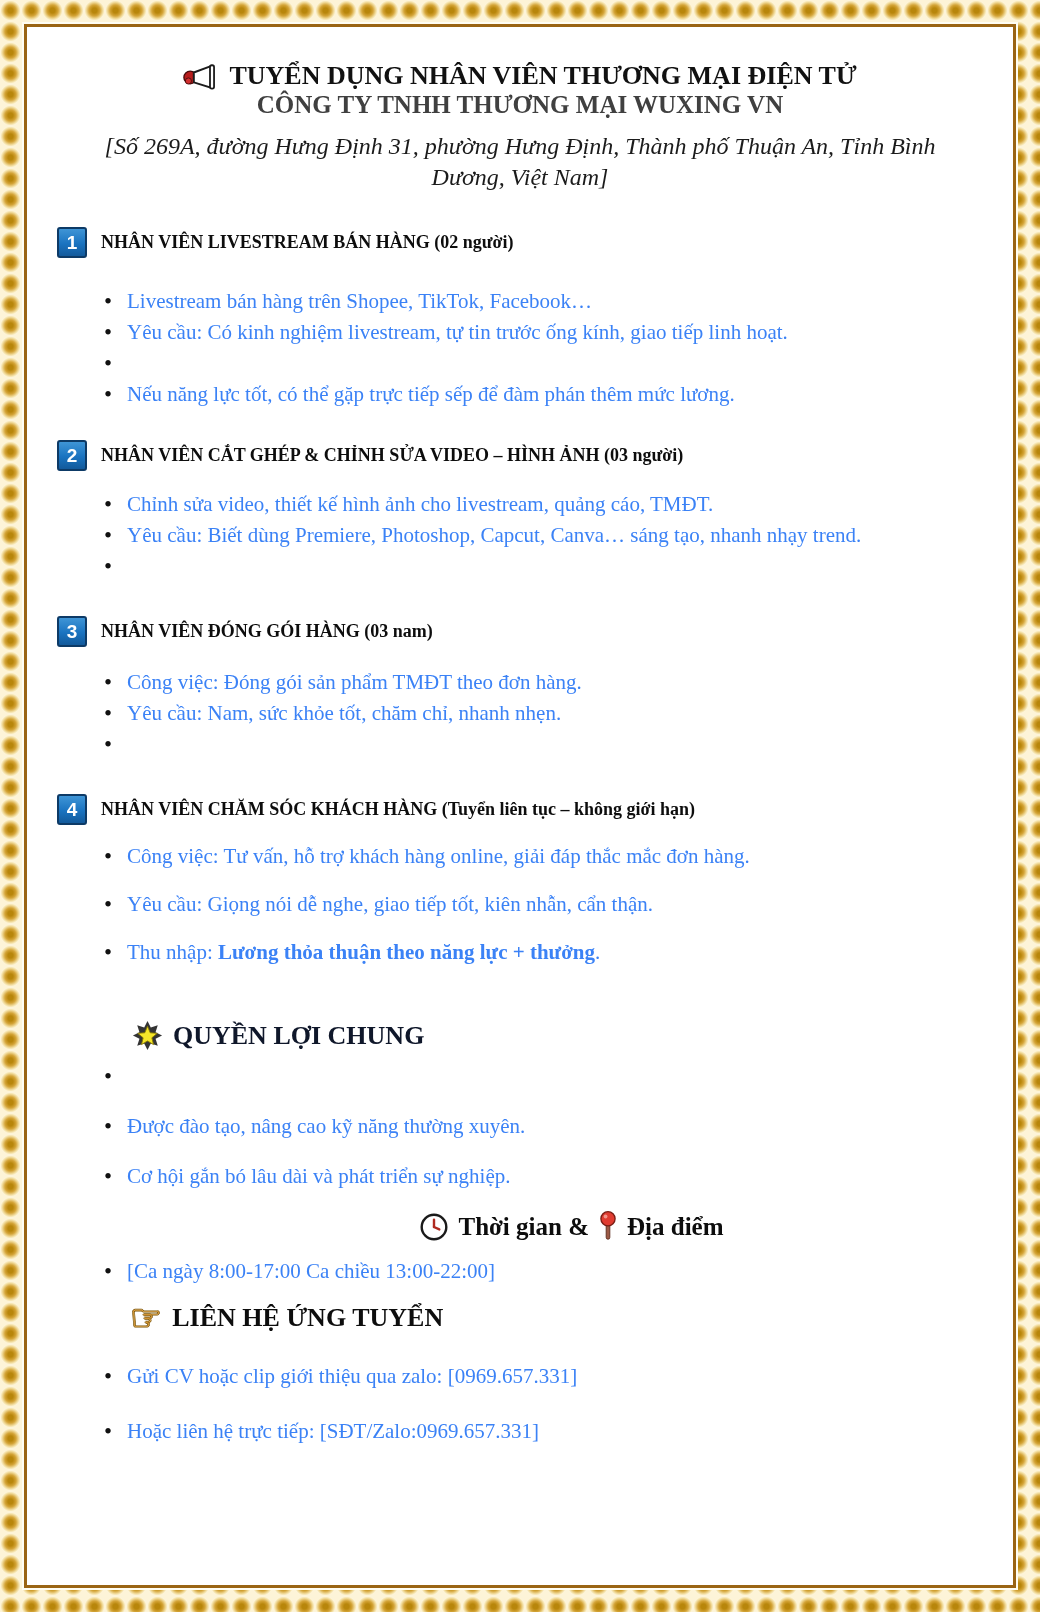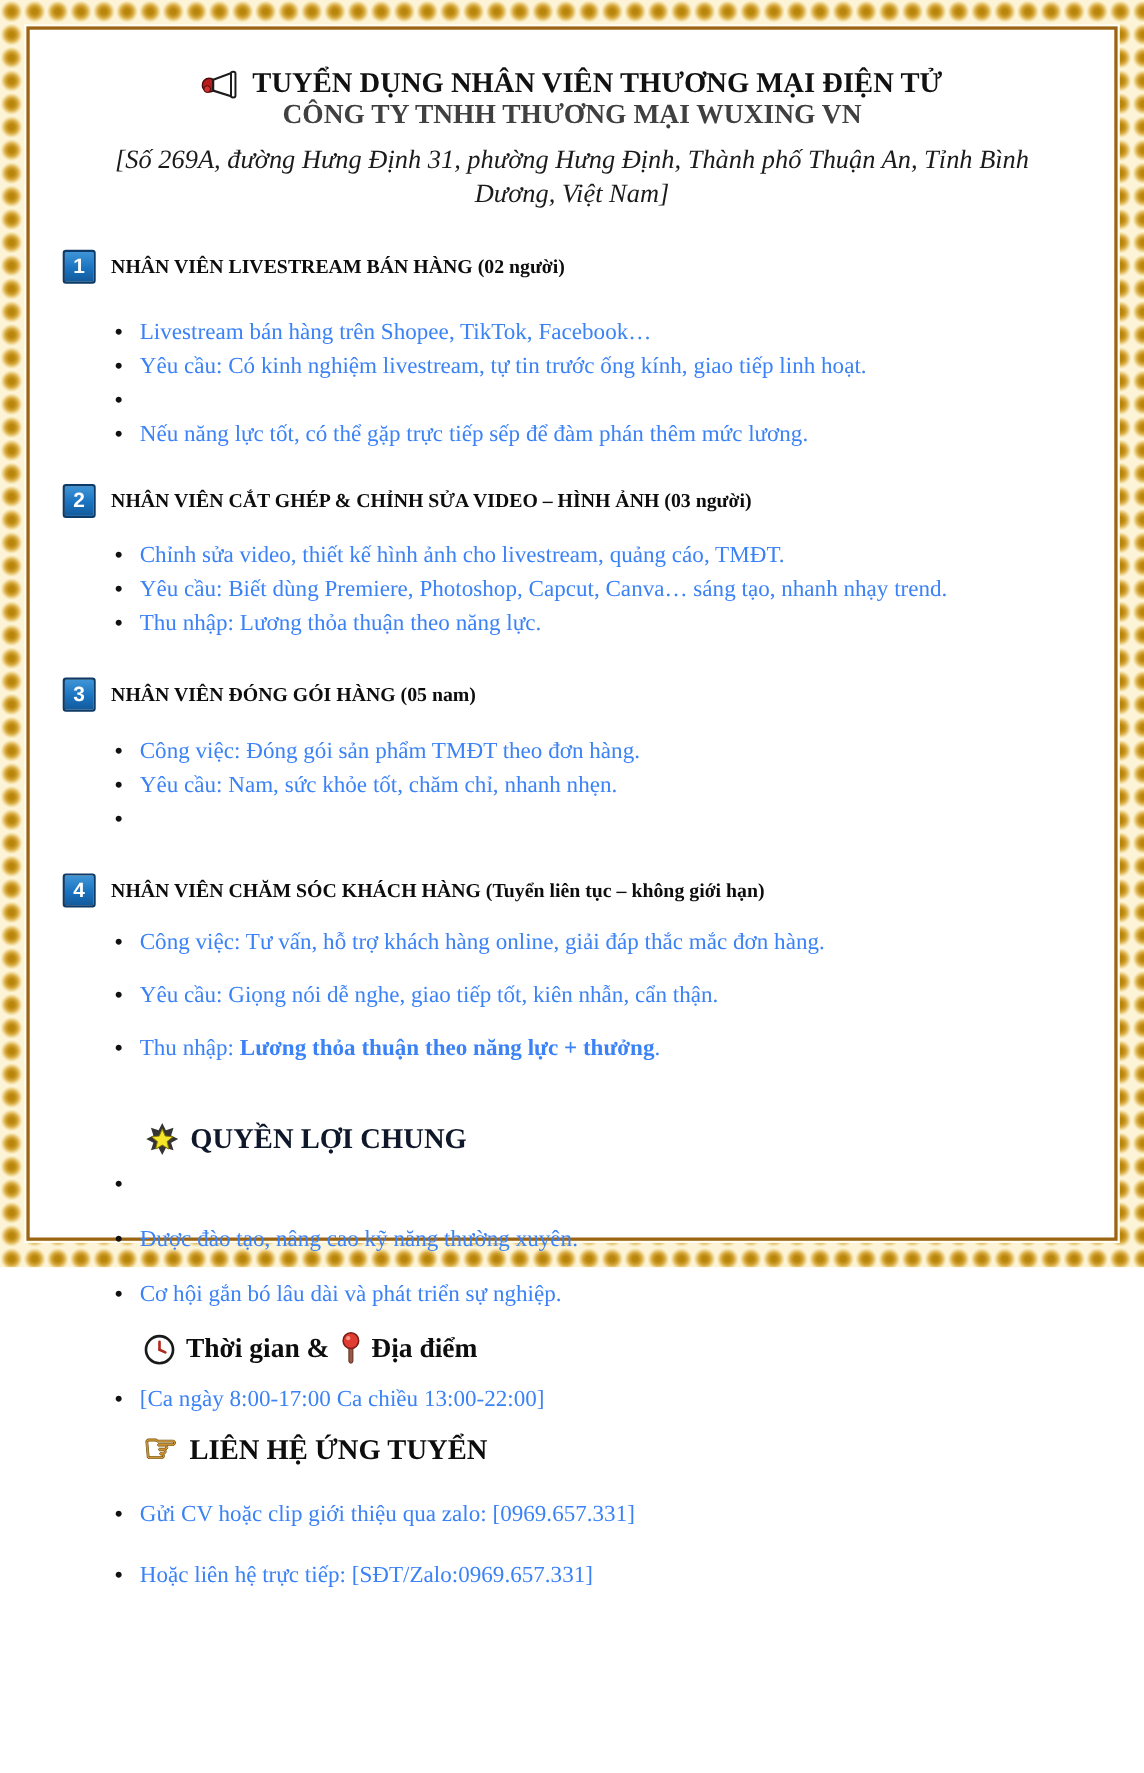--- a/index.html
+++ b/index.html
@@ -3,21 +3,21 @@
 <meta charset="utf-8">
 <style>
   html,body{margin:0;padding:0;}
   body{
     width:1040px;height:1612px;
     font-family:"Liberation Serif","DejaVu Serif",serif;
     background:#fff;overflow:hidden;
   }
   
   .frame{
-    position:absolute;inset:0;width:1040px;height:1152px;box-sizing:border-box;
+    position:absolute;inset:0;width:1040px;height:1612px;box-sizing:border-box;
     background-color:#fdf4d8;
     background-image:
       radial-gradient(circle at 50% 50%, var(--frame-gold-dark,#b8860b) 2.5px, var(--frame-gold,#d4a437) 5.5px, #f3dfa4 8.5px, rgba(0,0,0,0) 10px);
     background-size:21px 21px;
     padding:24px;
   }
   .inner{
     position:absolute;left:24px;top:24px;right:24px;bottom:24px;
     background:#fff;
     border:3px solid var(--frame-line,#9a6413);
@@ -51,21 +51,21 @@
   .b-text{font-size:21px;line-height:31px;color:#3b82f6;max-width:872px;}
   .b-text .bold{font-weight:bold;}
   .section:nth-of-type(4) .b-row{margin-bottom:17px;}
   
   .benefits-head{display:flex;align-items:center;gap:10px;margin:52px 0 0 105px;
     font-weight:bold;font-size:26px;color:#0f172a;}
   .benefits .b-row{margin-bottom:19px;}
   .benefits .b-list{margin-top:10px;}
   
   .schedule-head{display:flex;align-items:center;gap:9px;margin:6px 0 0 103px;
-    font-weight:bold;font-size:25px;color:#0d0d0d;}
+    font-weight:bold;font-size:25px;color:#0d0d0d;justify-content:center;}
   .schedule .b-list{margin-top:14px;}
   
   .contact-head{display:flex;align-items:center;gap:10px;margin:16px 0 0 103px;
     font-weight:bold;font-size:26px;color:#0d0d0d;}
   .contact .b-list{margin-top:28px;}
   .contact .b-row{margin-bottom:24px;}
   .hand-glyph{font-family:"DejaVu Sans",sans-serif;font-size:36px;line-height:30px;
     color:var(--hand-orange,#e8a33d);
     text-shadow:-1px 0 #7a5200,1px 0 #7a5200,0 -1px #7a5200,0 1px #7a5200;}
   .icon{display:inline-flex;align-items:center;}
@@ -125,28 +125,27 @@
             <div class="b-row">
               <span class="b-dot">•</span>
               <div class="b-text"><span>Chỉnh sửa video, thiết kế hình ảnh cho livestream, quảng cáo, TMĐT.</span></div>
             </div>
             <div class="b-row">
               <span class="b-dot">•</span>
               <div class="b-text"><span>Yêu cầu: Biết dùng Premiere, Photoshop, Capcut, Canva… sáng tạo, nhanh nhạy trend.</span></div>
             </div>
             <div class="b-row">
               <span class="b-dot">•</span>
-              <div class="b-text"><span>Thu nhập: Lương thỏa thuận theo năng lực.</span></div>
             </div>
           </div>
         </div>
         <div class="section">
           <div class="sec-head">
             <span class="badge">3</span>
-            <span class="sec-title">NHÂN VIÊN ĐÓNG GÓI HÀNG (05 nam)</span>
+            <span class="sec-title">NHÂN VIÊN ĐÓNG GÓI HÀNG (03 nam)</span>
           </div>
           <div class="b-list">
             <div class="b-row">
               <span class="b-dot">•</span>
               <div class="b-text"><span>Công việc: Đóng gói sản phẩm TMĐT theo đơn hàng.</span></div>
             </div>
             <div class="b-row">
               <span class="b-dot">•</span>
               <div class="b-text"><span>Yêu cầu: Nam, sức khỏe tốt, chăm chỉ, nhanh nhẹn.</span></div>
             </div>

